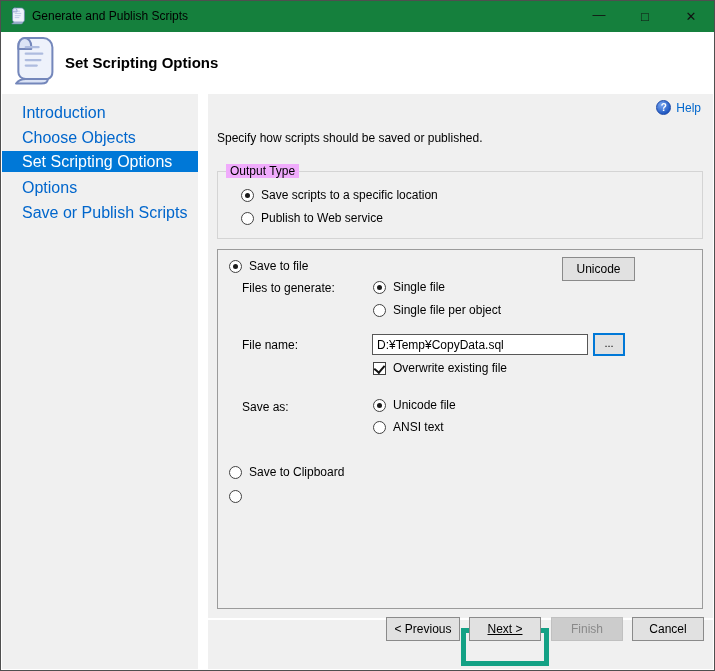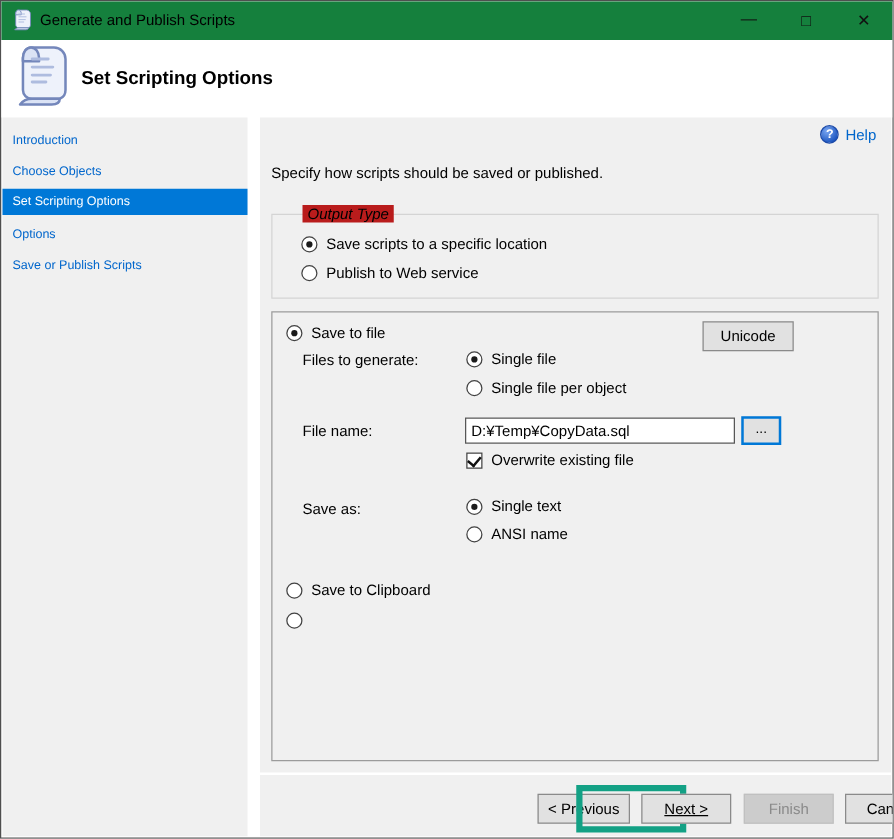--- a/index.html
+++ b/index.html
@@ -14,35 +14,35 @@
   .win-btn{width:46px;height:31px;display:flex;align-items:center;justify-content:center;font-size:13px;color:#111;cursor:default;}
   .win-btn.min span{position:relative;top:-2px;}
 
   
   .header{position:absolute;left:0;top:31px;width:100%;height:62px;background:#fff;}
   .header .big-icon{position:absolute;left:10px;top:3px;}
   .header .page-title{position:absolute;left:64px;top:22px;font-size:15px;font-weight:bold;color:#000;}
 
   
   .sidebar{position:absolute;left:1px;top:93px;width:196px;bottom:1px;background:#f0f0f0;}
-  .side-item{position:absolute;left:0;width:100%;height:21px;line-height:21px;padding-left:8px;
-             font-size:10px;color:#0066cc;cursor:pointer;white-space:nowrap;}
+  .side-item{position:absolute;left:0;width:100%;height:21px;line-height:21px;padding-left:20px;
+             font-size:16px;color:#0066cc;cursor:pointer;white-space:nowrap;}
   .side-item.selected{background:#0078d7;color:#fff;}
 
   .content{position:absolute;left:207px;top:93px;right:1px;bottom:1px;background:#f0f0f0;}
 
   .help-link{position:absolute;top:6px;right:12px;display:flex;align-items:center;gap:5px;cursor:pointer;}
   .help-icon{width:15px;height:15px;border-radius:50%;background:radial-gradient(circle at 35% 30%,#7aa7f2,#1d56c0 75%);
              color:#fff;font-size:10px;font-weight:bold;display:flex;align-items:center;justify-content:center;border:1px solid #1b49a8;}
   .help-text{font-size:12px;color:#0066cc;}
 
   .heading{position:absolute;left:9px;top:37px;font-size:12px;font-weight:normal;color:#000;}
 
   .groupbox{position:absolute;left:9px;top:77px;width:486px;height:68px;border:1px solid #d4d4d4;}
-  .groupbox-label{position:absolute;left:24px;top:-8px;background:#b91c1c;padding:0 4px;font-size:12px;color:#000;font-style:italic;}
+  .groupbox-label{position:absolute;left:8px;top:-8px;background:#f0abfc;padding:0 4px;font-size:12px;color:#000;}
 
   .panel{position:absolute;left:9px;top:155px;width:486px;height:360px;border:1px solid #9b9b9b;padding-left:40px;}
 
   
   .opt-row{position:absolute;display:flex;align-items:center;gap:7px;cursor:pointer;height:16px;}
   .radio{width:13px;height:13px;border:1px solid #424242;border-radius:50%;background:#fff;position:relative;flex:0 0 auto;}
   .radio.checked::after{content:"";position:absolute;left:3px;top:3px;width:5px;height:5px;border-radius:50%;background:#1b1b1b;}
   .checkbox{width:13px;height:13px;border:1px solid #424242;background:#fff;position:relative;flex:0 0 auto;}
   .checkbox.checked::after{content:"";position:absolute;left:2px;top:0px;width:5px;height:8px;
                            border-right:2px solid #111;border-bottom:2px solid #111;transform:rotate(40deg);}
@@ -51,21 +51,21 @@
 
   .btn{background:#e1e1e1;border:1px solid #8a8a8a;font-size:12px;color:#000;font-family:inherit;cursor:pointer;padding:0;}
   .advanced-btn{position:absolute;left:344px;top:7px;width:73px;height:24px;}
 
   .file-input{position:absolute;left:154px;top:84px;width:216px;height:21px;border:1px solid #575757;
               font-size:12px;font-family:inherit;padding:1px 4px;background:#fff;color:#000;}
   .browse-btn{position:absolute;left:375px;top:83px;width:32px;height:23px;background:#e1e1e1;
               border:2px solid #0078d7;font-size:11px;line-height:17px;text-align:center;cursor:pointer;color:#000;}
 
   .footer-divider{position:absolute;left:0;right:0;top:524px;height:2px;background:#fff;}
-  .footer-btn{position:absolute;top:541px;height:24px;margin-left:44px;}
+  .footer-btn{position:absolute;top:523px;height:24px;}
   .prev-btn{left:178px;width:74px;}
   .next-btn{left:261px;width:72px;text-decoration:underline;}
   .finish-btn{left:343px;width:72px;background:#cccccc;border:1px solid #c0c0c0;color:#8a8a8a;cursor:default;}
   .cancel-btn{left:424px;width:72px;}
   .next-highlight{position:absolute;left:253px;top:534px;width:88px;height:38px;border:5px solid #13a185;pointer-events:none;}
 </style>
 </head>
 <body>
 
 <svg width="0" height="0" style="position:absolute">
@@ -168,25 +168,25 @@
       <div class="browse-btn">...</div>
 
       <div class="opt-row" style="left:155px;top:110px">
         <span class="checkbox checked"></span>
         <span class="opt-label">Overwrite existing file</span>
       </div>
 
       <span class="field-label" style="left:24px;top:150px">Save as:</span>
       <div class="opt-row" style="left:155px;top:147px">
         <span class="radio checked"></span>
-        <span class="opt-label">Single text</span>
+        <span class="opt-label">Unicode file</span>
       </div>
       <div class="opt-row" style="left:155px;top:169px">
         <span class="radio"></span>
-        <span class="opt-label">ANSI name</span>
+        <span class="opt-label">ANSI text</span>
       </div>
 
       <div class="opt-row" style="left:11px;top:214px">
         <span class="radio"></span>
         <span class="opt-label">Save to Clipboard</span>
       </div>
       <div class="opt-row" style="left:11px;top:238px">
         <span class="radio"></span>
       </div>
     </div>

